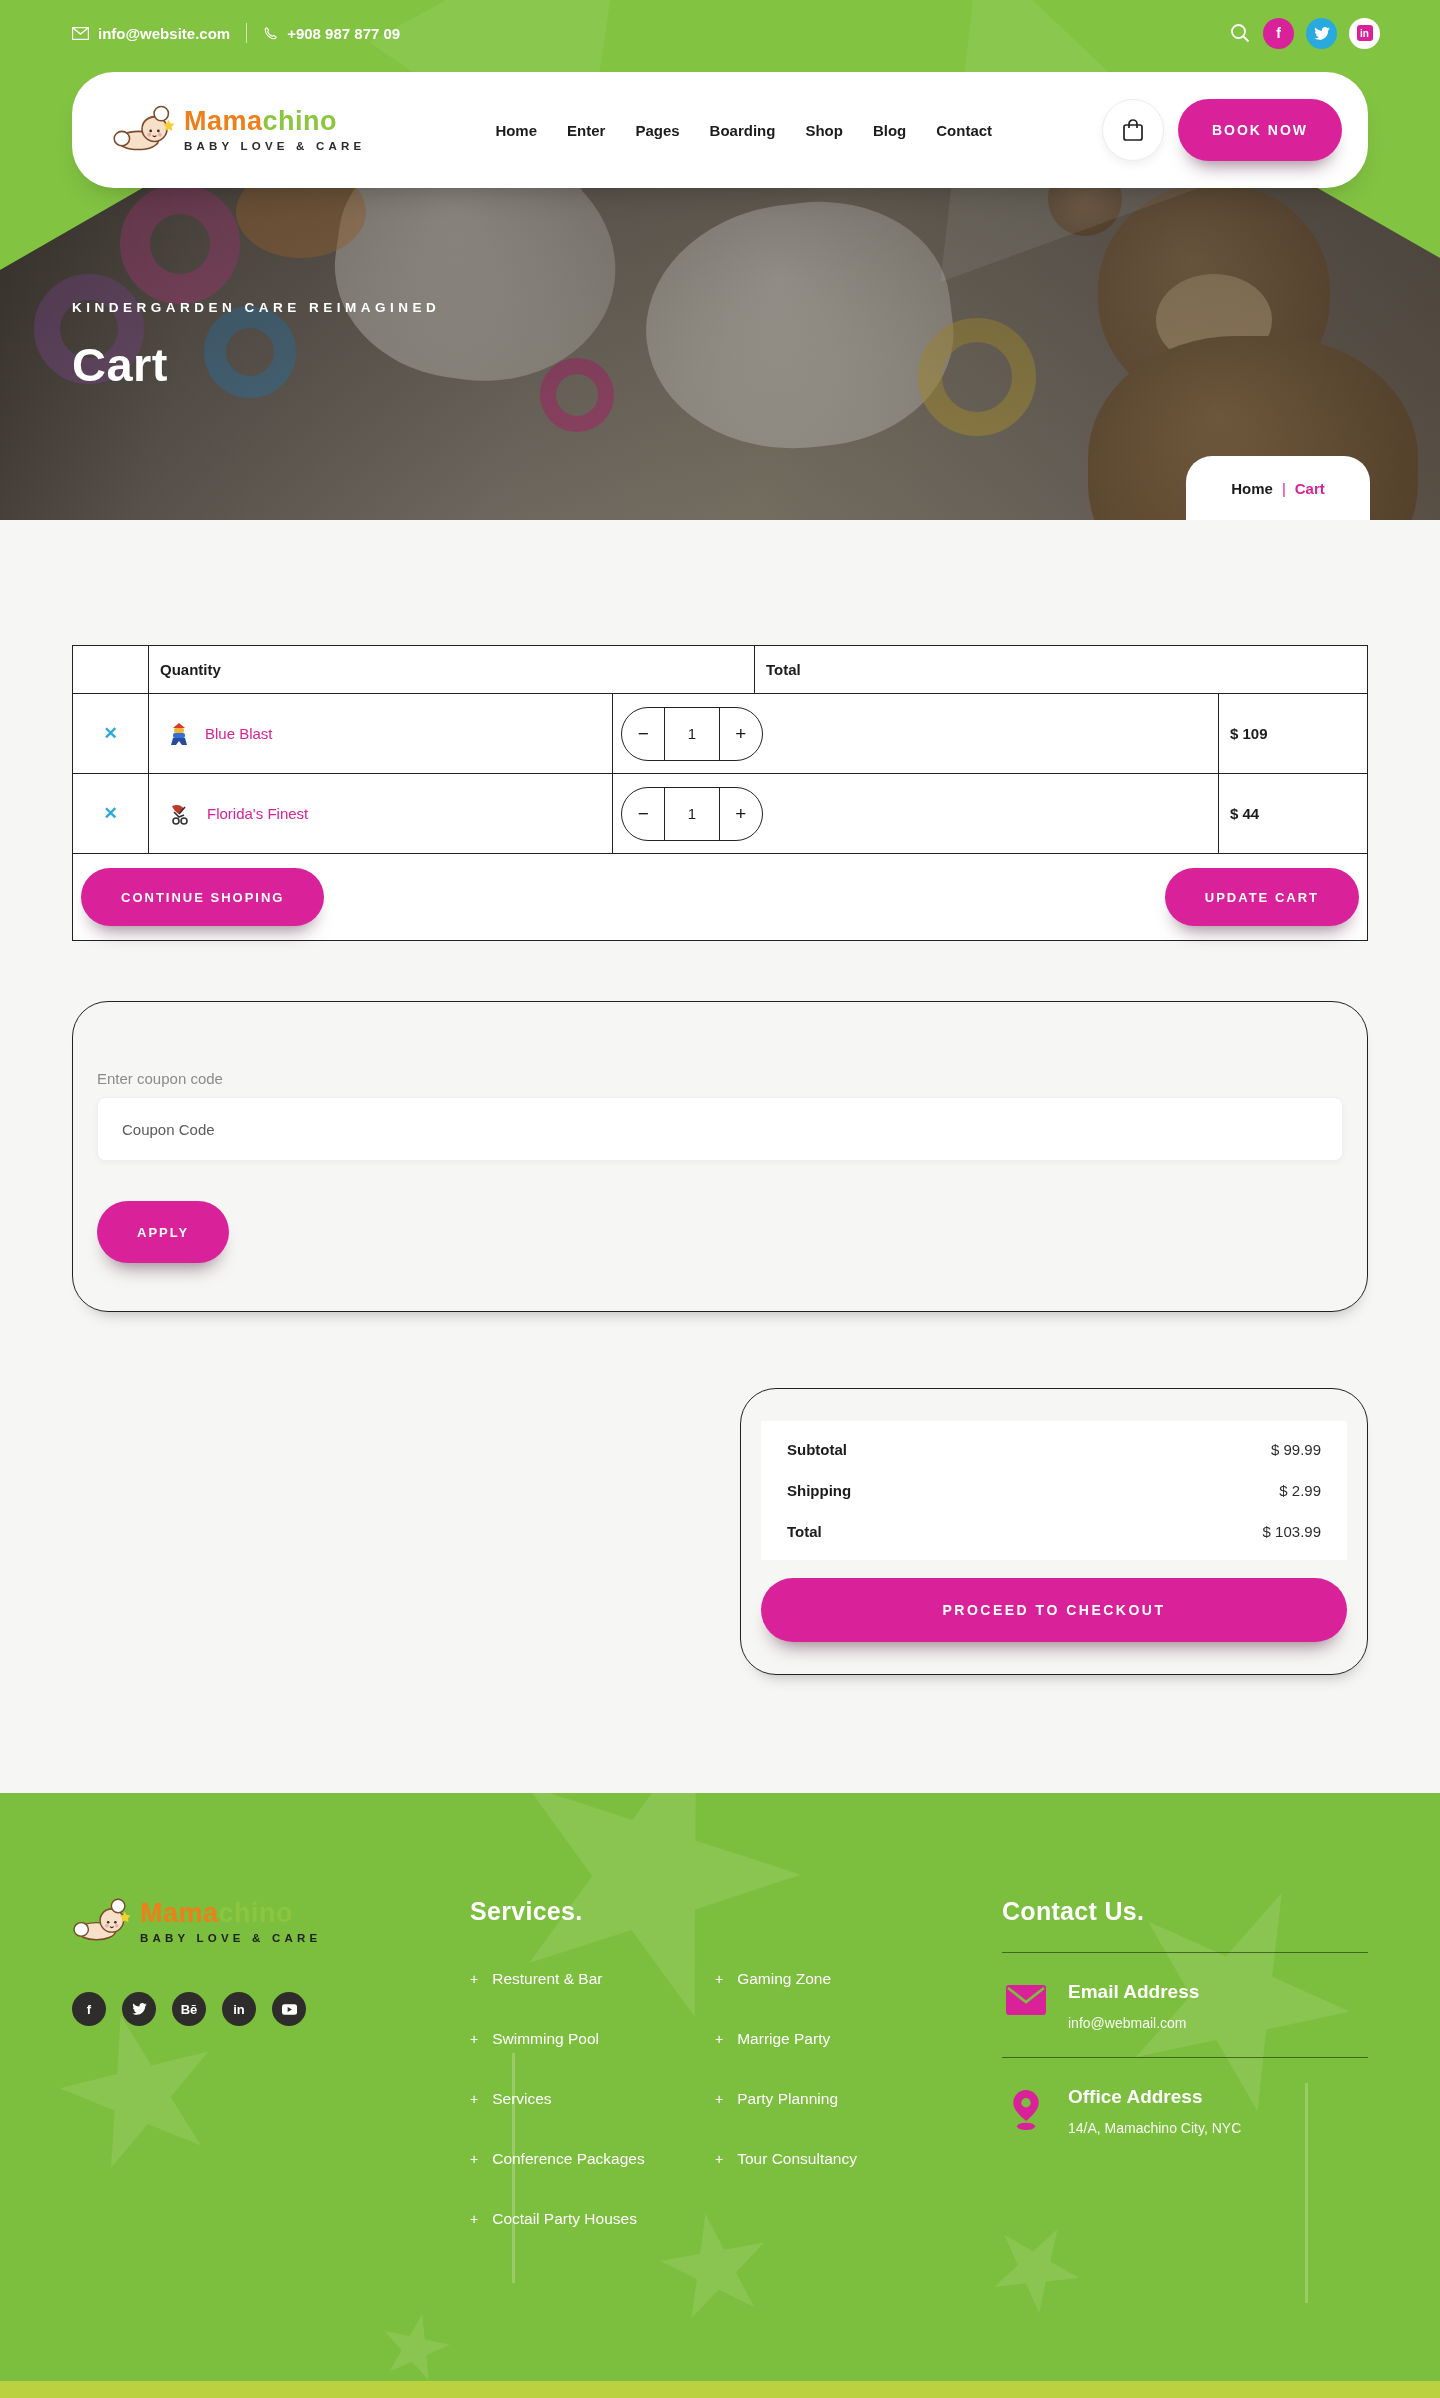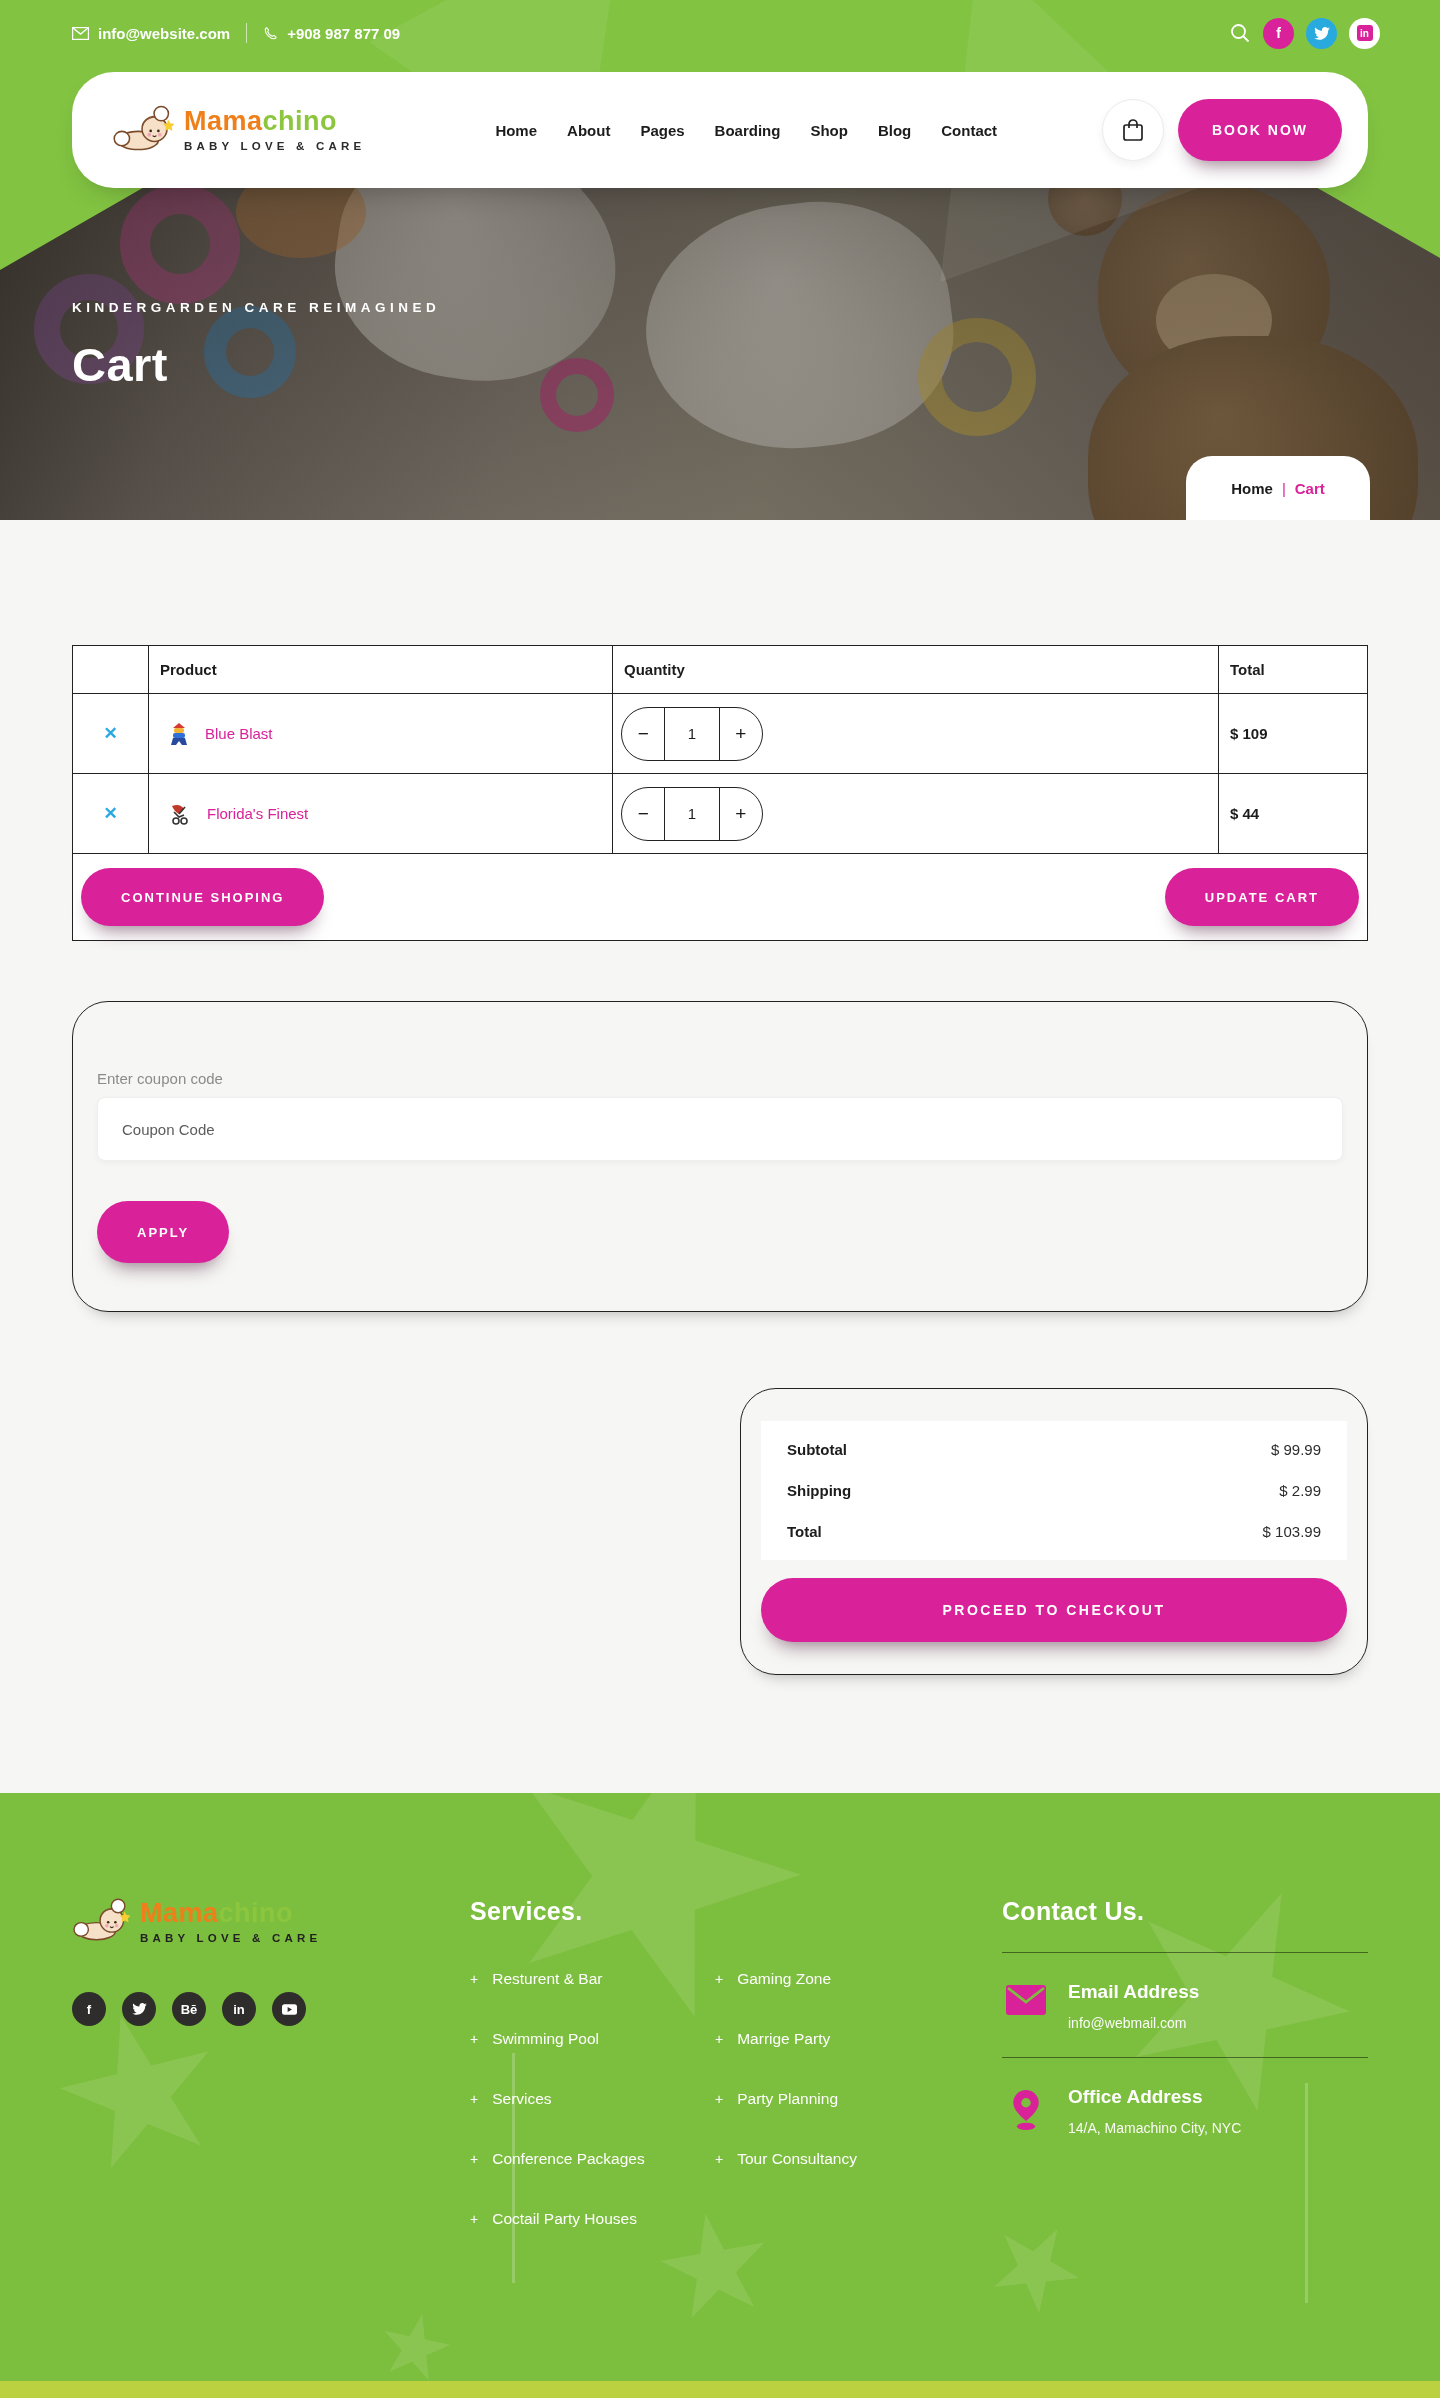--- a/index.html
+++ b/index.html
@@ -256,21 +256,21 @@
           <path d="M42 33 q2 2 4 0" fill="none" stroke="#3a2a1a" stroke-width="1.2"></path>
         </svg>
       </span>
       <span>
         <span class="logo-text-line1"><span class="logo-orange">Mama</span><span class="logo-green">chino</span></span>
         <div class="logo-tagline">BABY LOVE &amp; CARE</div>
       </span>
     </a>
     <nav class="nav">
       <a>Home</a>
-      <a>About</a>
+      <a>Enter</a>
       <a>Pages</a>
       <a>Boarding</a>
       <a>Shop</a>
       <a>Blog</a>
       <a>Contact</a>
     </nav>
     <div class="header-right">
       <button class="cart-circle" aria-label="cart">
         <svg width="22" height="24" viewBox="0 0 22 24">
             <rect x="2" y="7" width="18" height="15" rx="2" fill="none" stroke="#222" stroke-width="1.7"></rect>
@@ -309,21 +309,20 @@
     <span class="bc-sep">|</span>
     <span class="bc-cur">Cart</span>
   </div>
 </section>
 
 <main class="main">
 
   <div class="cart-table">
     <div class="t-grid-row t-head">
       <div class="cell c-remove"></div>
-      <div class="cell c-product">Product</div>
       <div class="cell c-qty">Quantity</div>
       <div class="cell c-total">Total</div>
     </div>
 
     <div class="t-grid-row t-row">
       <div class="cell c-remove">
         <button class="remove">✕</button>
       </div>
       <div class="cell c-product">
         <span class="thumb">

